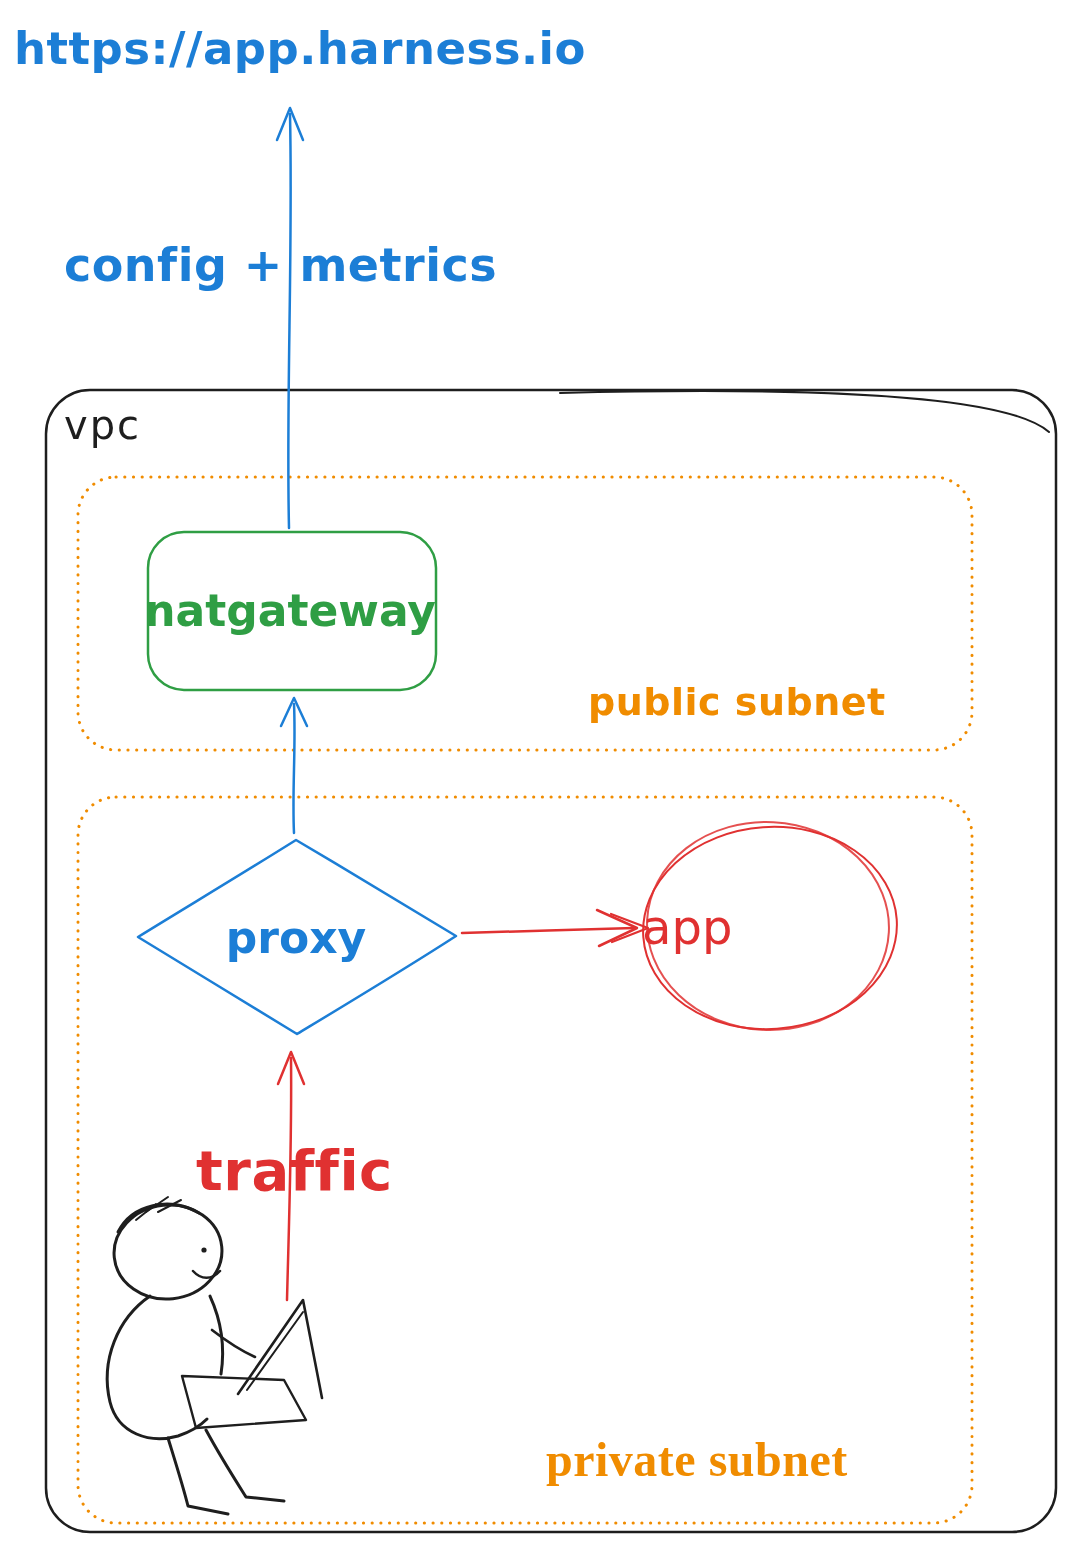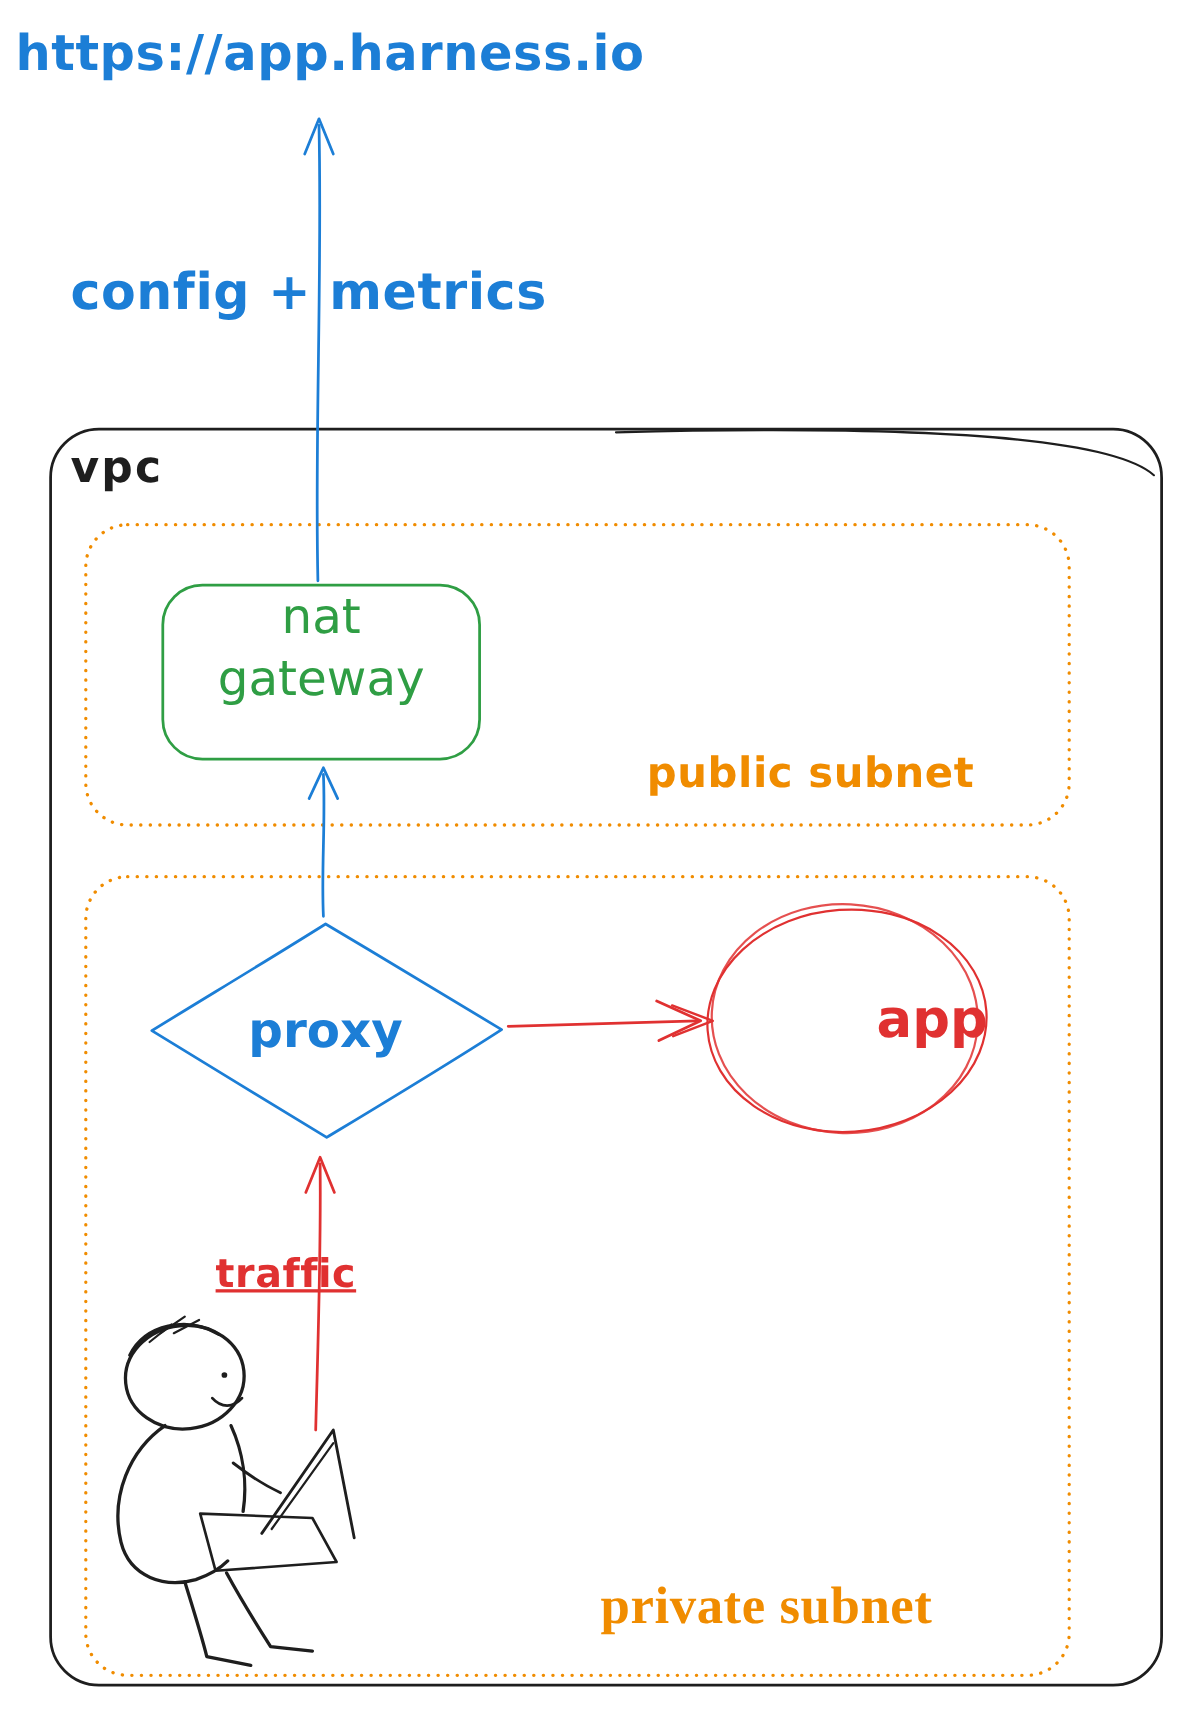--- a/index.html
+++ b/index.html
@@ -19,30 +19,30 @@
   .s-red{stroke:var(--red);}
   .dotted{stroke-width:3;stroke-dasharray:0.2 8.5;}
   .lbl{position:absolute;font-weight:600;letter-spacing:0.5px;white-space:nowrap;}
   .c-blue{color:var(--blue);}
   .c-green{color:var(--green);}
   .c-orange{color:var(--orange);}
   .c-red{color:var(--red);}
   .c-ink{color:var(--ink);}
   .lbl-url{left:14px;top:22px;font-size:45px;}
   .lbl-config{left:64px;top:238px;font-size:46px;text-align:center;}
-  .lbl-vpc{left:64px;top:402px;font-size:40px;font-weight:700;letter-spacing:2px;}
+  .lbl-vpc{left:64px;top:402px;font-size:40px;font-weight:400;letter-spacing:2px;}
   .nat-box-text{position:absolute;left:148px;top:532px;width:288px;height:158px;
-    display:flex;flex-direction:column;align-items:center;justify-content:flex-start;
-    font-size:44px;font-weight:400;line-height:1.3;}
+    display:flex;flex-direction:row;align-items:center;justify-content:flex-end;
+    font-size:44px;font-weight:700;line-height:1.3;}
   .lbl-public{left:588px;top:680px;font-size:38px;}
   .proxy-text{position:absolute;left:136px;top:838px;width:320px;height:198px;
     display:flex;align-items:center;justify-content:center;font-size:44px;font-weight:600;}
   .app-text{position:absolute;left:642px;top:824px;width:256px;height:206px;
-    display:flex;align-items:center;justify-content:flex-end;font-size:48px;font-weight:700;}
-  .lbl-traffic{left:196px;top:1138px;font-size:36px;text-decoration:underline;}
+    display:flex;align-items:center;justify-content:flex-start;font-size:48px;font-weight:400;}
+  .lbl-traffic{left:196px;top:1138px;font-size:56px;}
   .lbl-private{left:546px;top:1432px;font-size:48px;font-family:Liberation Serif, serif;}
 </style>
 </head>
 <body>
 
 <div class="canvas">
 
   <svg class="layer" width="1088" height="1561" viewBox="0 0 1088 1561">
     <defs>
       <pattern id="hatch" width="9" height="9" patternUnits="userSpaceOnUse">

